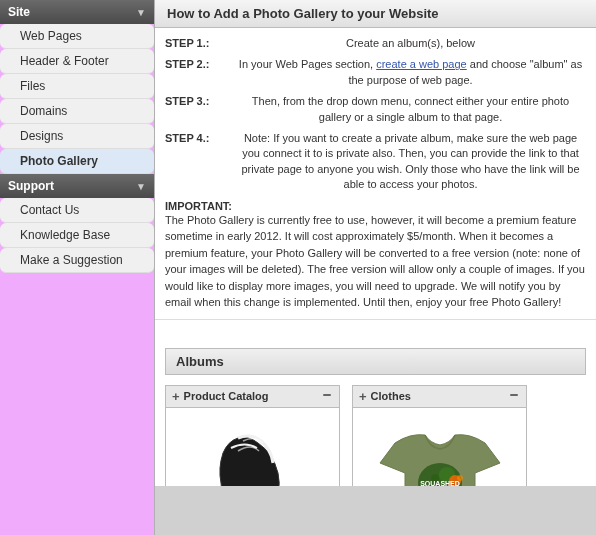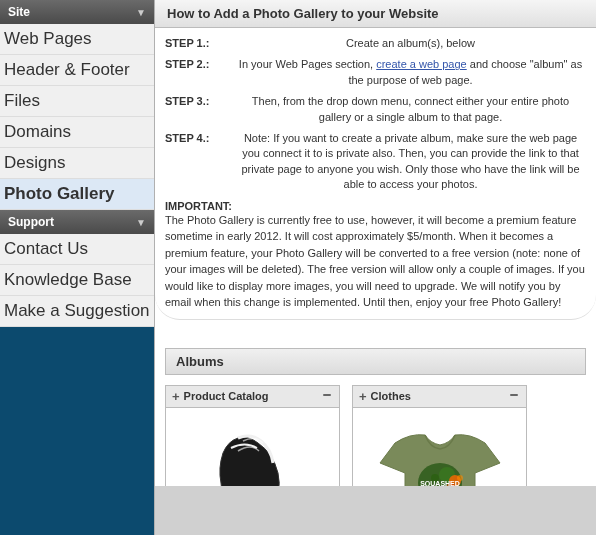--- a/index.html
+++ b/index.html
@@ -10,21 +10,21 @@
       display: flex;
       width: 596px;
       height: 535px;
       overflow: hidden;
     }
 
     
     #sidebar {
       width: 155px;
       min-width: 155px;
-      background: #0c4a6e;
+      background: #f0abfc;
       border-right: 1px solid #b0b0b0;
       display: flex;
       flex-direction: column;
       height: 535px;
       overflow: hidden;
     }
 
     .sidebar-section-header {
       background: linear-gradient(to bottom, #6a6a6a, #4a4a4a);
       color: #fff;
@@ -36,26 +36,27 @@
       justify-content: space-between;
       cursor: pointer;
     }
 
     .sidebar-section-header .arrow {
       font-size: 10px;
       color: #ccc;
     }
 
     .sidebar-nav-item {
-      padding: 5px 4px;
-      font-size: 17px;
+      padding: 5px 20px;
+      font-size: 12px;
       color: #333;
       cursor: pointer;
       border-bottom: 1px solid #ddd;
       background: #f0f0f0;
+      border-radius: 6px;
     }
 
     .sidebar-nav-item.active {
       background: #dce8f5;
       font-weight: bold;
     }
 
     .sidebar-group {
       margin-bottom: 0;
     }
@@ -84,21 +85,20 @@
       border-bottom: 1px solid #bbb;
       padding: 6px 12px;
       font-size: 13px;
       font-weight: bold;
       color: #333;
     }
 
     .steps-area {
       padding: 8px 10px;
       border-bottom: 1px solid #ddd;
-      border-radius: 25px;
     }
 
     .step-row {
       display: flex;
       margin-bottom: 6px;
       align-items: flex-start;
     }
 
     .step-label {
       font-weight: bold;

